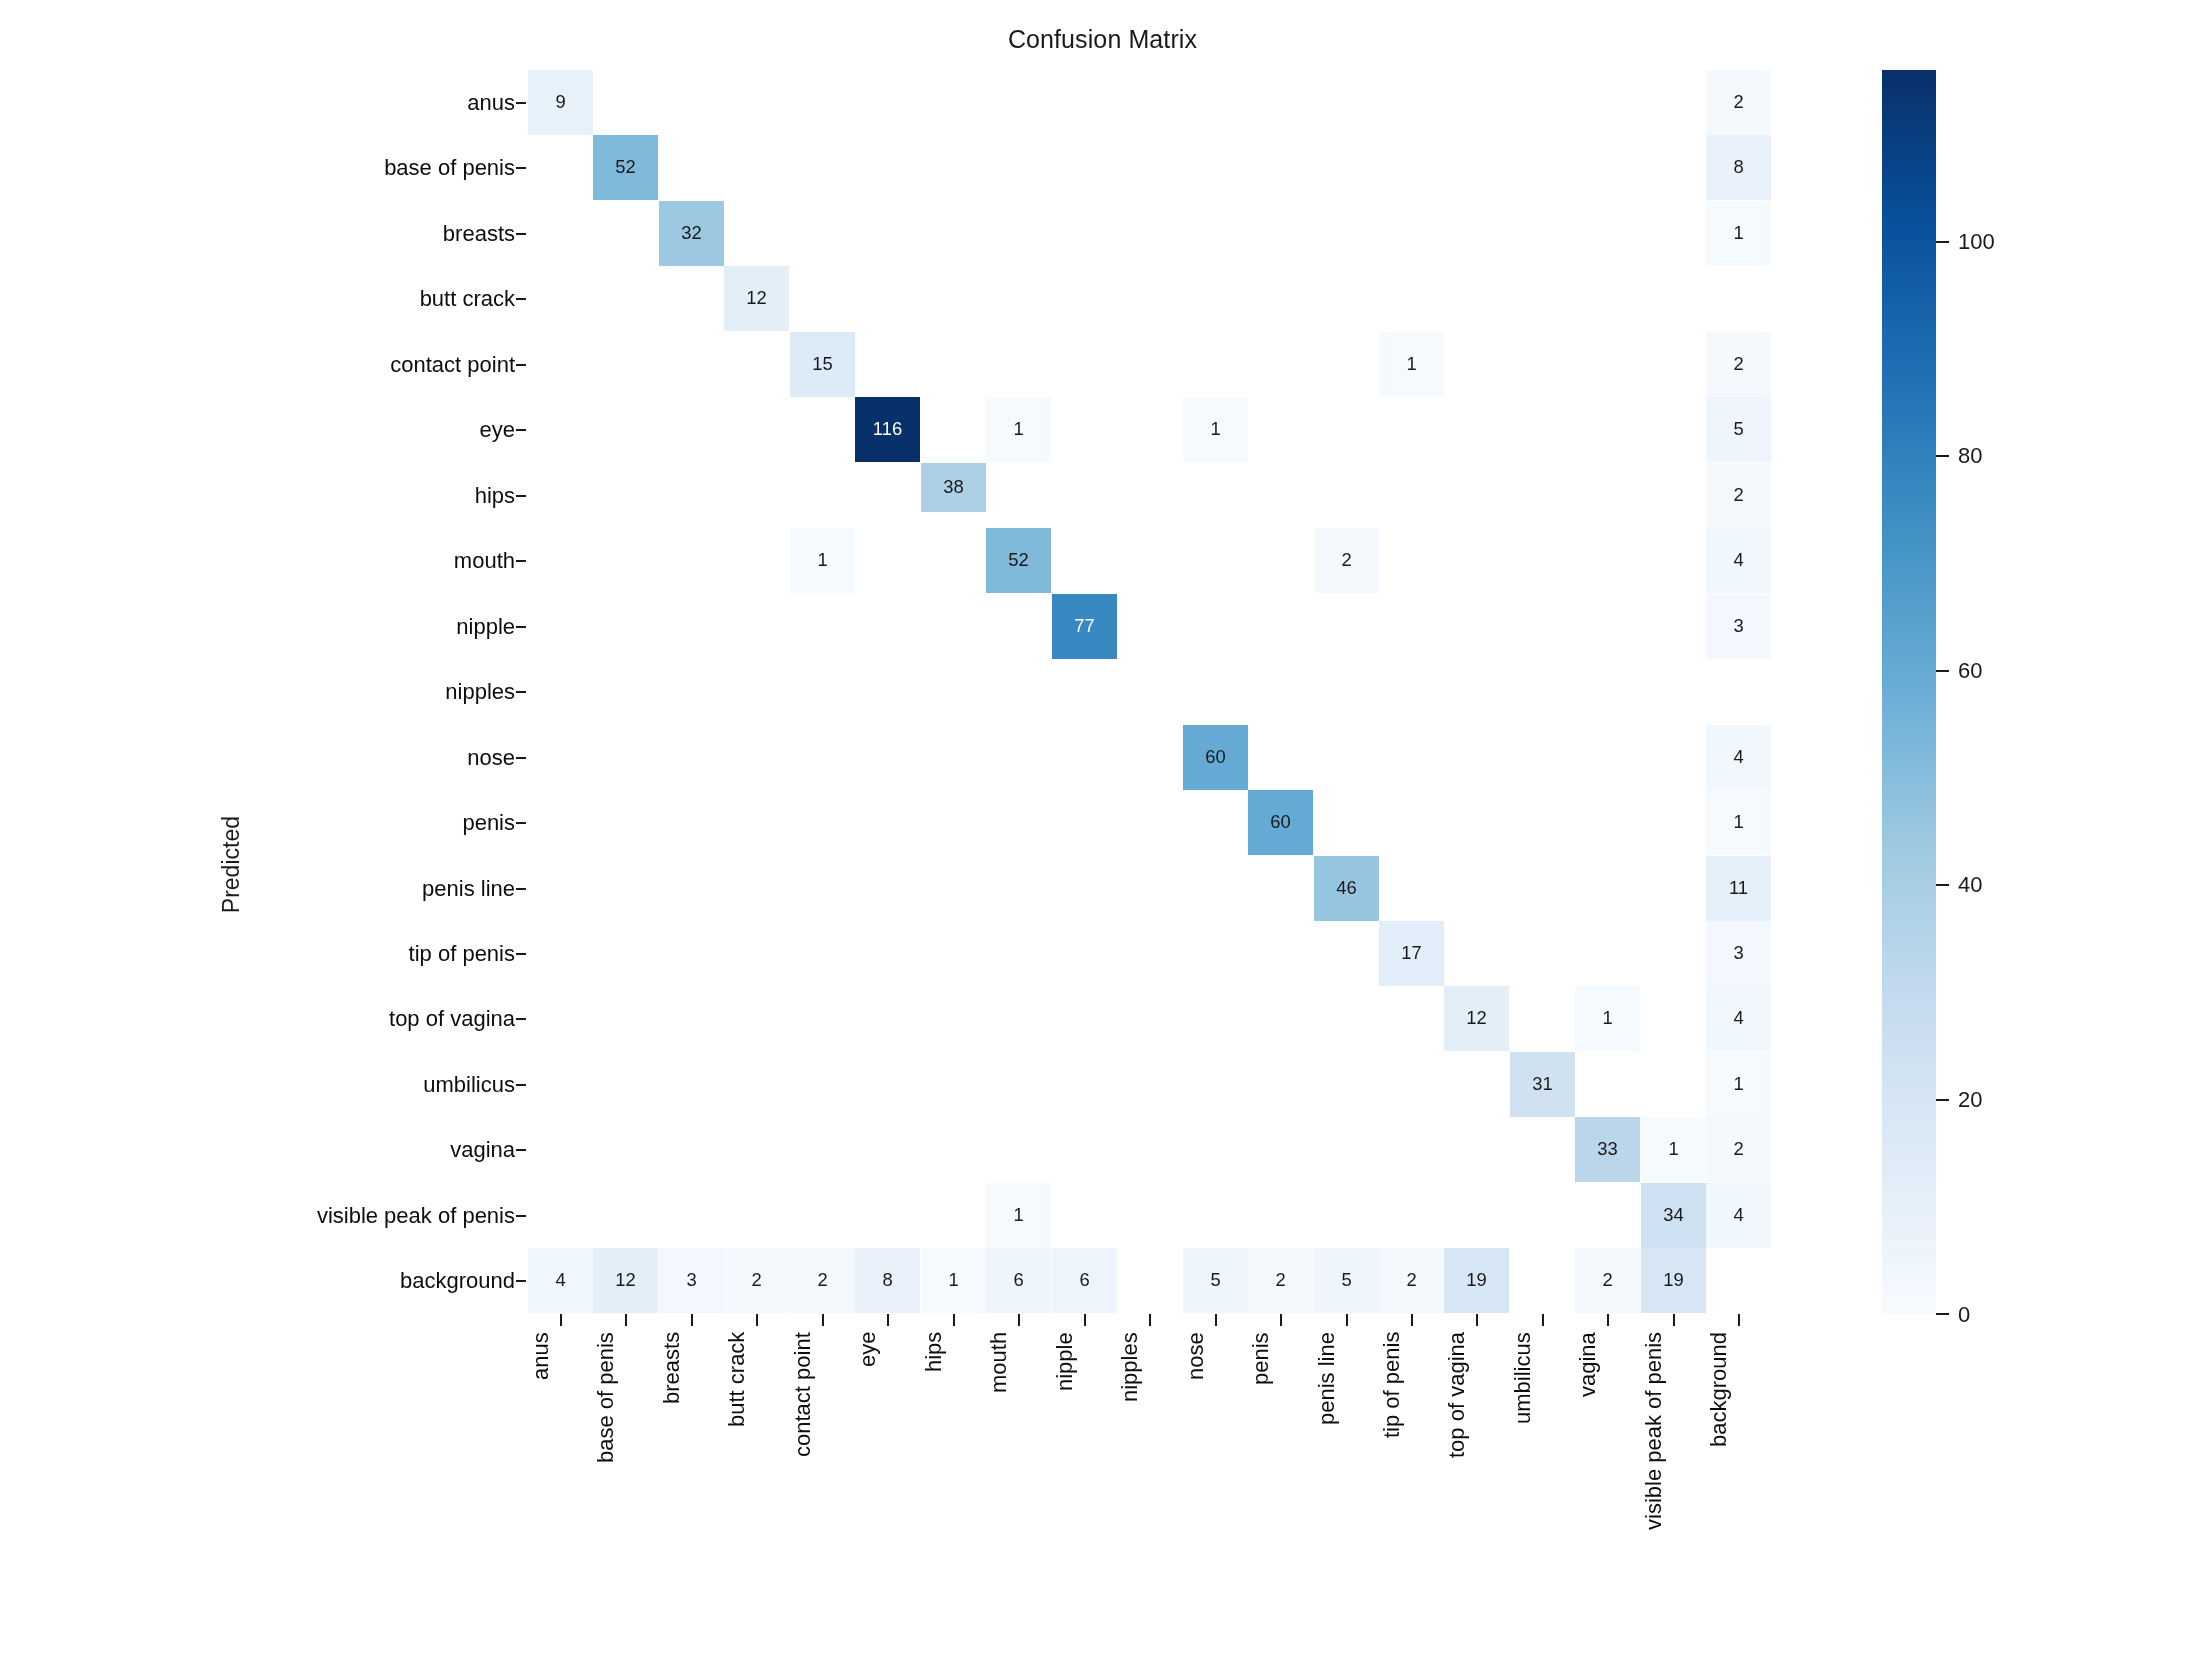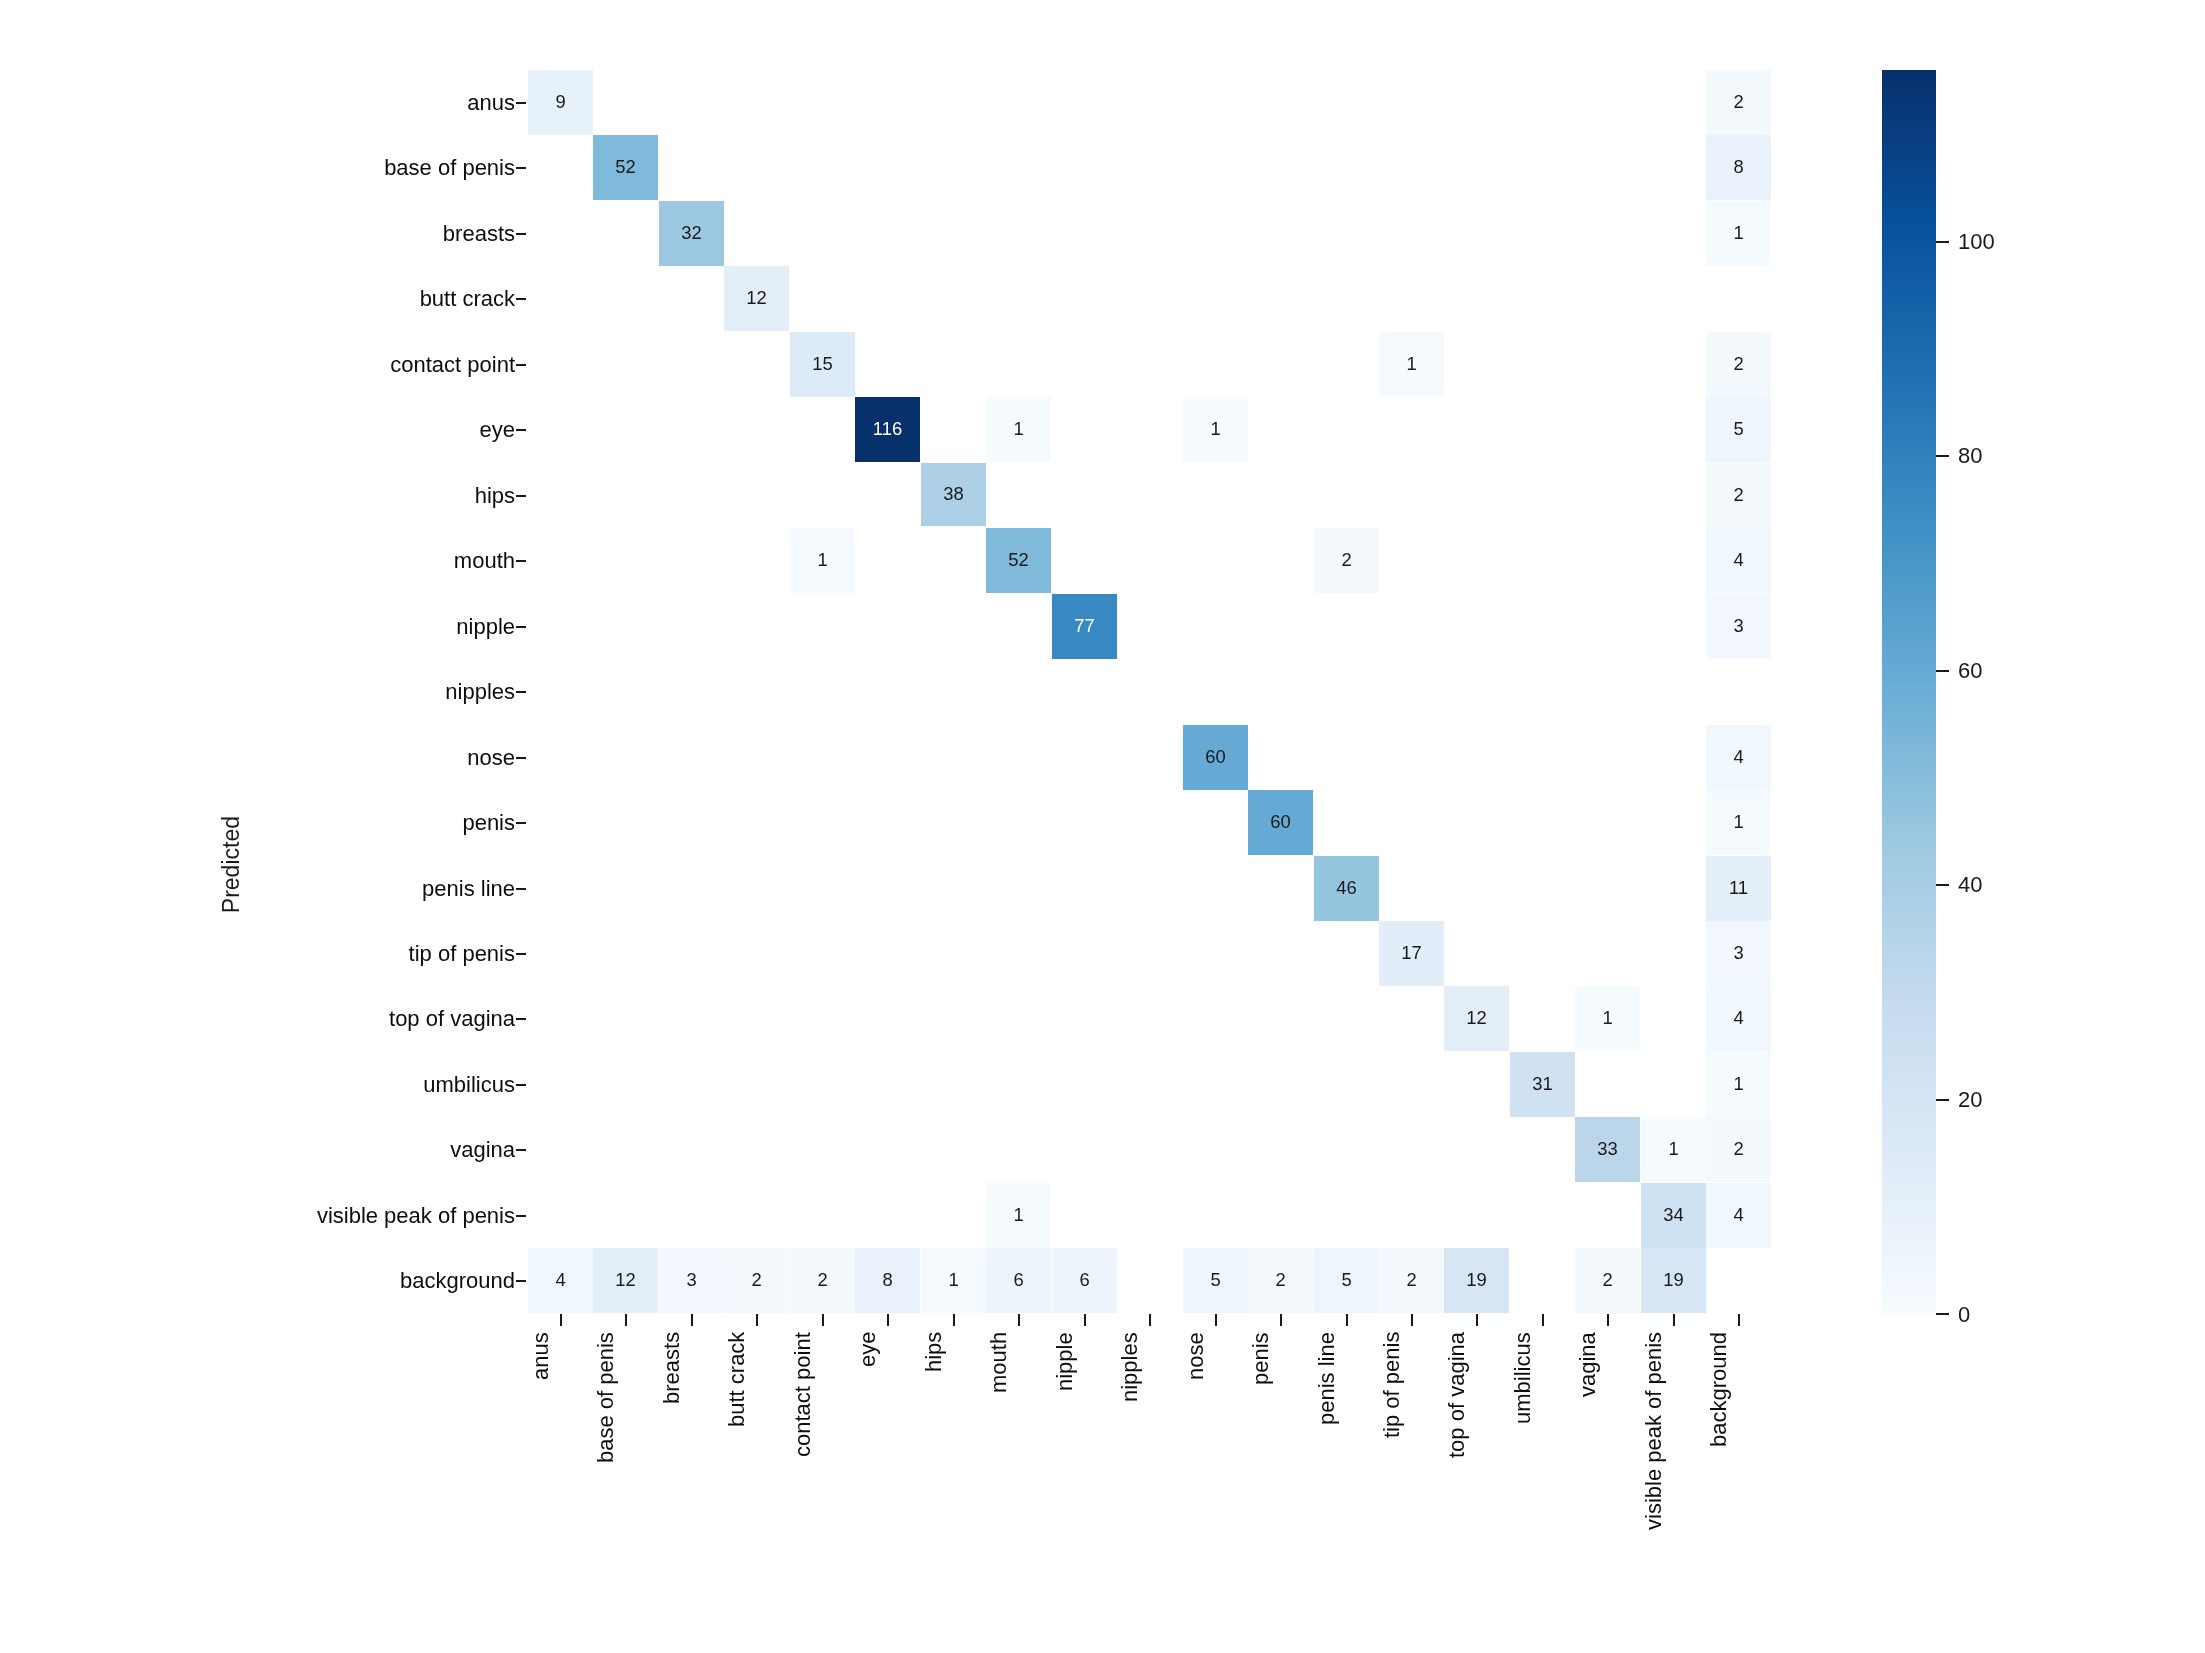--- a/index.html
+++ b/index.html
@@ -61,20 +61,21 @@
     position:absolute; left:0; top:0; width:54px; height:1245px;
   }
   .cbtick{position:absolute; left:54px; width:13.2px; height:2.2px; background:#1a1a1a;}
   .cblab{position:absolute; left:76px; font-size:22px; color:#1a1a1a; transform:translateY(-50%);}
 </style>
 </head>
 <body>
 
 <div id="root">
 
+  <div class="title">Confusion Matrix</div>
 
   <div id="plot">
       <div class="cell" style="left: 0px; top: 0px; width: 65px; height: 65px; background: rgb(231, 241, 250);">
         <span style="color: rgb(26, 26, 26);">9</span>
       </div>
       <div class="cell" style="left: 65px; top: 0px; width: 65px; height: 65px; background: rgb(255, 255, 255);"></div>
       <div class="cell" style="left: 131px; top: 0px; width: 65px; height: 65px; background: rgb(255, 255, 255);"></div>
       <div class="cell" style="left: 196px; top: 0px; width: 65px; height: 65px; background: rgb(255, 255, 255);"></div>
       <div class="cell" style="left: 262px; top: 0px; width: 65px; height: 65px; background: rgb(255, 255, 255);"></div>
       <div class="cell" style="left: 327px; top: 0px; width: 65px; height: 65px; background: rgb(255, 255, 255);"></div>
@@ -211,21 +212,21 @@
       <div class="cell" style="left: 1113px; top: 327px; width: 65px; height: 65px; background: rgb(255, 255, 255);"></div>
       <div class="cell" style="left: 1178px; top: 327px; width: 65px; height: 65px; background: rgb(238, 245, 252);">
         <span style="color: rgb(26, 26, 26);">5</span>
       </div>
       <div class="cell" style="left: 0px; top: 393px; width: 65px; height: 65px; background: rgb(255, 255, 255);"></div>
       <div class="cell" style="left: 65px; top: 393px; width: 65px; height: 65px; background: rgb(255, 255, 255);"></div>
       <div class="cell" style="left: 131px; top: 393px; width: 65px; height: 65px; background: rgb(255, 255, 255);"></div>
       <div class="cell" style="left: 196px; top: 393px; width: 65px; height: 65px; background: rgb(255, 255, 255);"></div>
       <div class="cell" style="left: 262px; top: 393px; width: 65px; height: 65px; background: rgb(255, 255, 255);"></div>
       <div class="cell" style="left: 327px; top: 393px; width: 65px; height: 65px; background: rgb(255, 255, 255);"></div>
-      <div class="cell" style="left: 393px; top: 393px; width: 65px; height: 63px; background: rgb(173, 208, 230);">
+      <div class="cell" style="left: 393px; top: 393px; width: 65px; height: 49px; background: rgb(173, 208, 230);">
         <span style="color: rgb(26, 26, 26);">38</span>
       </div>
       <div class="cell" style="left: 458px; top: 393px; width: 65px; height: 65px; background: rgb(255, 255, 255);"></div>
       <div class="cell" style="left: 524px; top: 393px; width: 65px; height: 65px; background: rgb(255, 255, 255);"></div>
       <div class="cell" style="left: 589px; top: 393px; width: 65px; height: 65px; background: rgb(255, 255, 255);"></div>
       <div class="cell" style="left: 655px; top: 393px; width: 65px; height: 65px; background: rgb(255, 255, 255);"></div>
       <div class="cell" style="left: 720px; top: 393px; width: 65px; height: 65px; background: rgb(255, 255, 255);"></div>
       <div class="cell" style="left: 786px; top: 393px; width: 65px; height: 65px; background: rgb(255, 255, 255);"></div>
       <div class="cell" style="left: 851px; top: 393px; width: 65px; height: 65px; background: rgb(255, 255, 255);"></div>
       <div class="cell" style="left: 916px; top: 393px; width: 65px; height: 65px; background: rgb(255, 255, 255);"></div>

